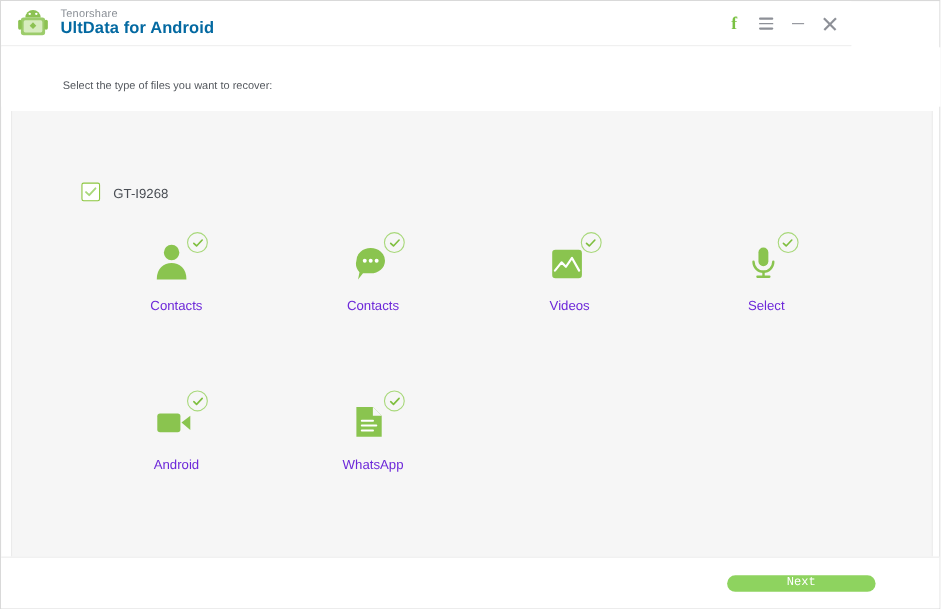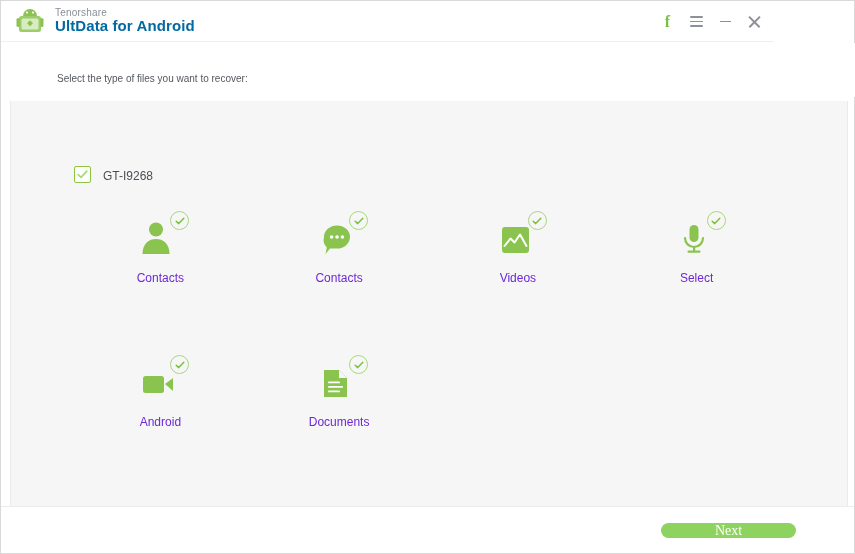--- a/index.html
+++ b/index.html
@@ -130,22 +130,22 @@
     position: absolute; left: 0; bottom: 0;
     width: 853px; height: 47px;
     background: #ffffff;
     border-top: 1px solid #ececec;
     display: flex; align-items: center; justify-content: flex-end;
   }
   .next-btn {
     margin-right: 58px;
     width: 135px; height: 15px; border-radius: 16px;
     background: #8ed35f; border: none;
-    color: #ffffff; font-size: 14px;
-    font-family: Liberation Serif, serif;
+    color: #ffffff; font-size: 11px;
+    font-family: Liberation Mono, monospace;
     cursor: pointer;
   }
 </style>
 </head>
 <body>
 
 <div class="app">
 
   <div class="titlebar">
     <div class="logo-wrap">
@@ -294,21 +294,21 @@
             <rect x="10" y="20.5" width="12" height="1.8" rx="0.9" fill="#ffffff"></rect>
             <rect x="10" y="25" width="15" height="1.8" rx="0.9" fill="#ffffff"></rect>
             <rect x="10" y="29.5" width="12" height="1.8" rx="0.9" fill="#ffffff"></rect>
           </svg>
           <span class="badge">
             <svg width="12" height="12" viewBox="0 0 12 12">
                 <path d="M2.2 6.2 L4.7 8.6 L9.8 3.2" stroke="#7fbf3f" stroke-width="1.5" fill="none" stroke-linecap="round" stroke-linejoin="round"></path>
               </svg>
           </span>
         </div>
-        <div class="cell-label">Documents</div>
+        <div class="cell-label">WhatsApp</div>
       </div>
 
     </div>
   </div>
 
   <div class="footer">
     <button class="next-btn">Next</button>
   </div>
 
 </div>

